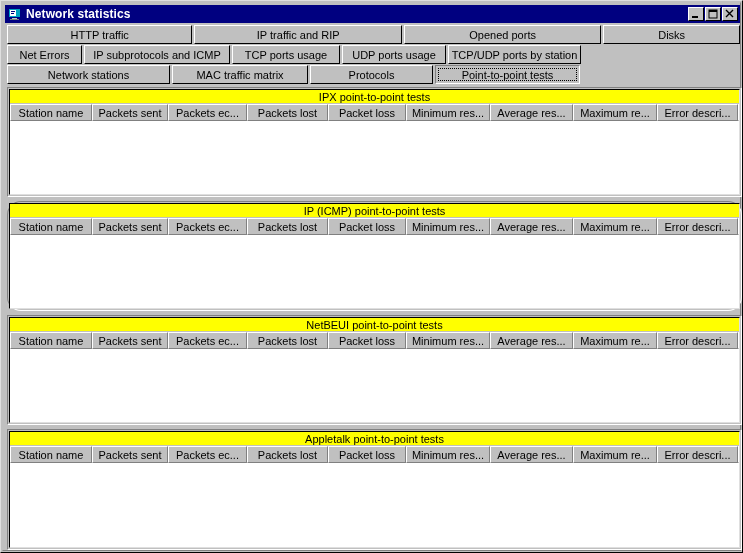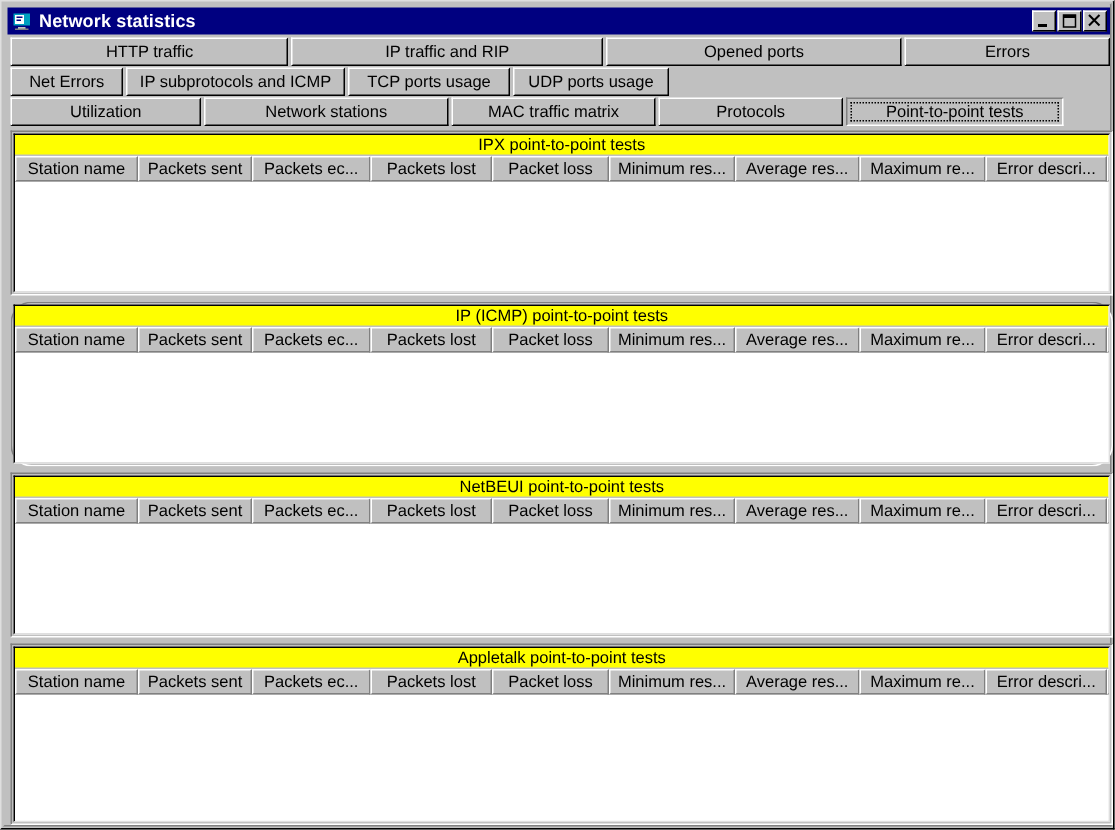--- a/index.html
+++ b/index.html
@@ -265,41 +265,41 @@
           <div class="tab" style="width: 186px;">
             <span>HTTP traffic</span>
           </div>
           <div class="tab" style="width: 208px;">
             <span>IP traffic and RIP</span>
           </div>
           <div class="tab" style="width: 198px;">
             <span>Opened ports</span>
           </div>
           <div class="tab" style="width: 137px;">
-            <span>Errors</span>
+            <span>Disks</span>
           </div>
         </div>
         <div class="tab-row">
           <div class="tab" style="width: 75px;">
             <span>Net Errors</span>
           </div>
           <div class="tab" style="width: 146px;">
             <span>IP subprotocols and ICMP</span>
           </div>
           <div class="tab" style="width: 108px;">
             <span>TCP ports usage</span>
           </div>
           <div class="tab" style="width: 104px;">
             <span>UDP ports usage</span>
           </div>
+          <div class="tab" style="width: 133px;">
+            <span>TCP/UDP ports by station</span>
+          </div>
         </div>
         <div class="tab-row">
-          <div class="tab" style="width: 127px;">
-            <span>Utilization</span>
-          </div>
           <div class="tab" style="width: 163px;">
             <span>Network stations</span>
           </div>
           <div class="tab" style="width: 136px;">
             <span>MAC traffic matrix</span>
           </div>
           <div class="tab" style="width: 123px;">
             <span>Protocols</span>
           </div>
           <div class="tab selected" style="width: 145px;">

